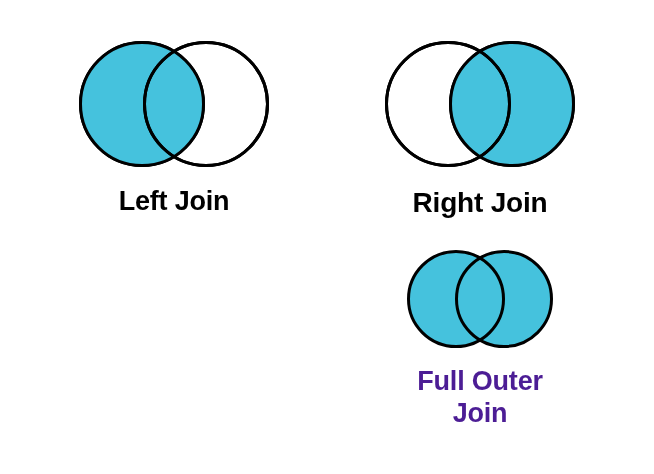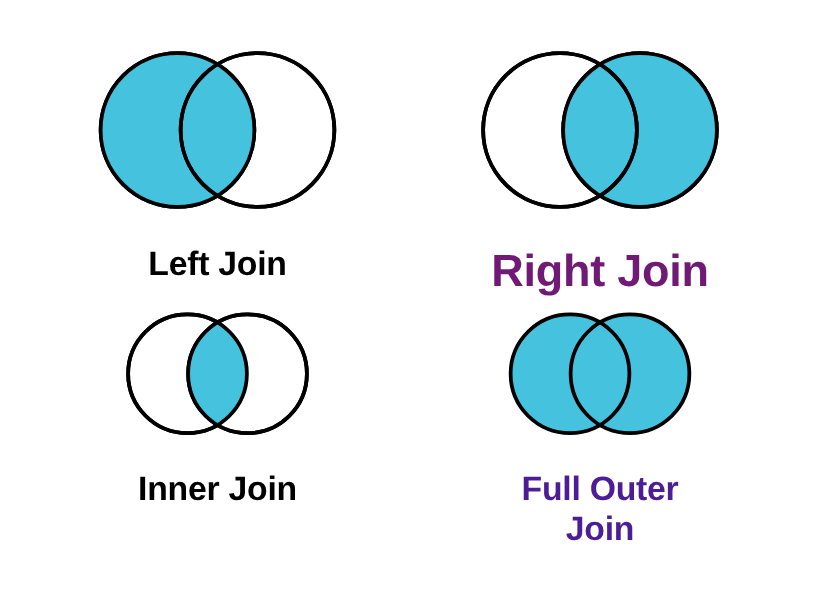--- a/index.html
+++ b/index.html
@@ -45,21 +45,21 @@
   .fill-region {
     stroke: none;
   }
   .circle-stroke-only {
     fill: none;
     stroke: #000000;
     stroke-width: 3;
   }
 
   .caption {
-    margin-top: 22px;
+    margin-top: 12px;
     font-size: 27px;
     font-weight: bold;
     color: #000000;
     text-align: center;
     line-height: 1.18;
     letter-spacing: -0.2px;
     white-space: pre-line;
   }
   .caption.narrow {
     max-width: 170px;
@@ -98,42 +98,23 @@
             </clipPath>
         </defs>
         <circle class="circle-outline" cx="98" cy="70" r="61.5" fill="#ffffff" stroke="#000000" stroke-width="3"></circle>
         <circle class="circle-outline" cx="162" cy="70" r="61.5" fill="#ffffff" stroke="#000000" stroke-width="3"></circle>
         <circle class="fill-region" cx="162" cy="70" r="61.5" fill="#45c2dd"></circle>
         <circle class="circle-stroke-only" cx="98" cy="70" r="61.5" clip-path="url(#clip-rj-right)" stroke="#000000" stroke-width="3"></circle>
         <circle class="circle-stroke-only" cx="98" cy="70" r="61.5" stroke="#000000" stroke-width="3"></circle>
         <circle class="circle-stroke-only" cx="162" cy="70" r="61.5" stroke="#000000" stroke-width="3"></circle>
       </svg>
     </div>
-    <div class="caption" style="color: #701a75; font-size: 36px; font-weight: bold;">Right Join</div>
+    <div class="caption" style="color: #000000; font-size: 28px; font-weight: bold;">Right Join</div>
   </div>
 
-  <div class="cell cell-r2c1">
-    <div class="venn-wrap small">
-      <svg class="venn" width="260" height="110" viewBox="0 0 260 110" xmlns="http://www.w3.org/2000/svg">
-        <defs>
-          <clipPath id="clip-ij-left">
-              <circle cx="106" cy="55" r="47.5"></circle>
-            </clipPath>
-        </defs>
-        <circle class="circle-outline" cx="106" cy="55" r="47.5" fill="#ffffff" stroke="#000000" stroke-width="3"></circle>
-        <circle class="circle-outline" cx="154" cy="55" r="47.5" fill="#ffffff" stroke="#000000" stroke-width="3"></circle>
-        <g clip-path="url(#clip-ij-left)">
-          <circle class="fill-region" cx="154" cy="55" r="47.5" fill="#45c2dd"></circle>
-        </g>
-        <circle class="circle-stroke-only" cx="106" cy="55" r="47.5" stroke="#000000" stroke-width="3"></circle>
-        <circle class="circle-stroke-only" cx="154" cy="55" r="47.5" stroke="#000000" stroke-width="3"></circle>
-      </svg>
-    </div>
-    <div class="caption" style="color: rgb(0, 0, 0); font-size: 27px; font-weight: bold;">Inner Join</div>
-  </div>
 
   <div class="cell cell-r2c2">
     <div class="venn-wrap small">
       <svg class="venn" width="260" height="110" viewBox="0 0 260 110" xmlns="http://www.w3.org/2000/svg">
         <circle class="fill-region" cx="106" cy="55" r="47.5" fill="#45c2dd"></circle>
         <circle class="fill-region" cx="154" cy="55" r="47.5" fill="#45c2dd"></circle>
         <circle class="circle-stroke-only" cx="106" cy="55" r="47.5" stroke="#000000" stroke-width="3"></circle>
         <circle class="circle-stroke-only" cx="154" cy="55" r="47.5" stroke="#000000" stroke-width="3"></circle>
       </svg>
     </div>

